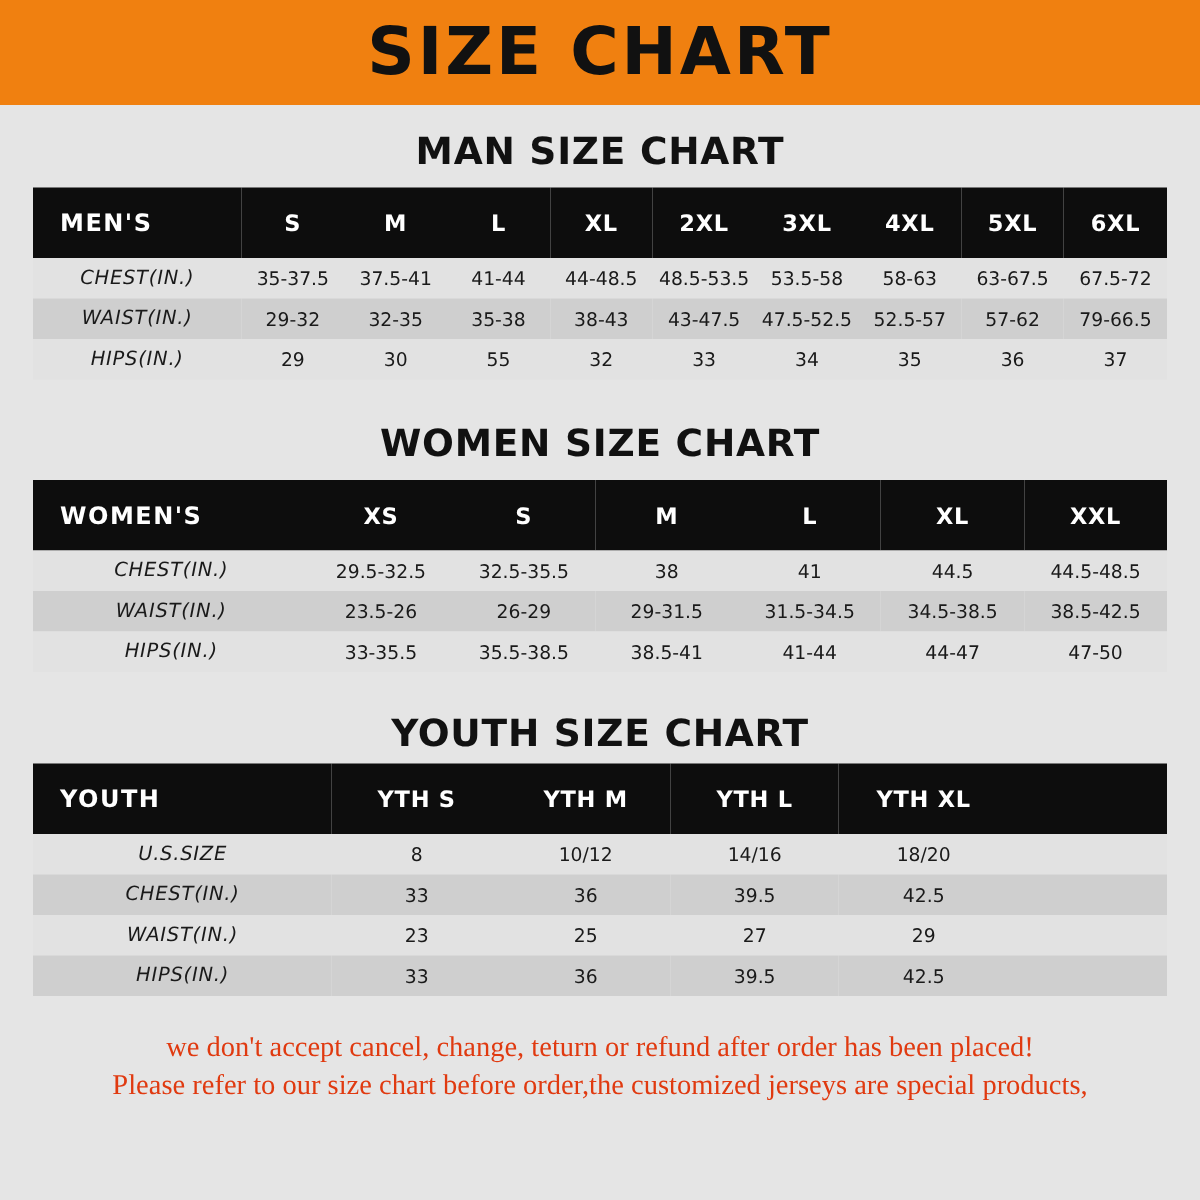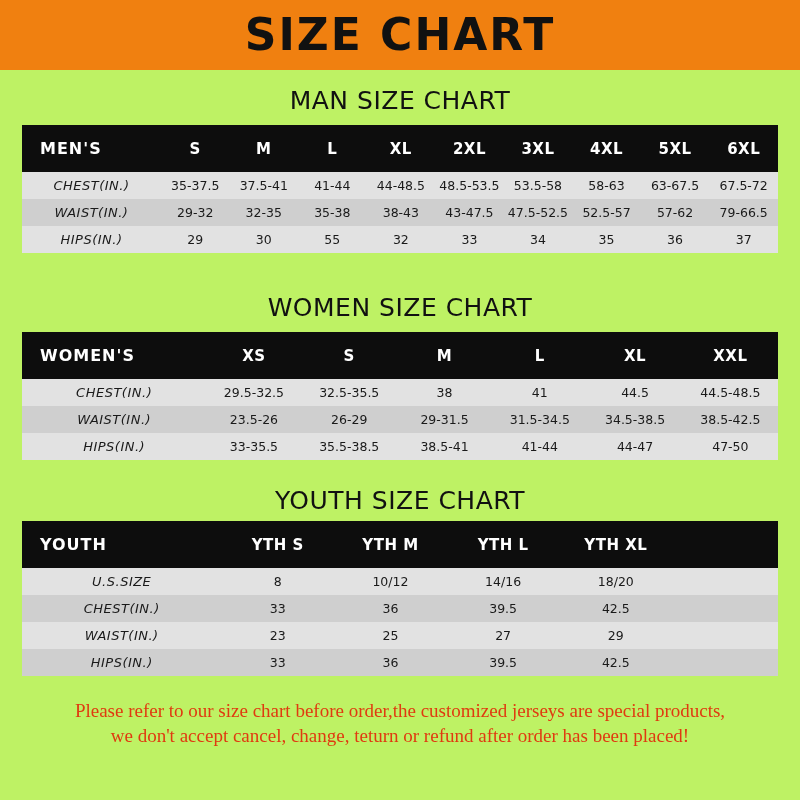--- a/index.html
+++ b/index.html
@@ -10,21 +10,21 @@
     width: 800px;
     height: 800px;
     background: #ffffff;
     font-family: "Liberation Sans", sans-serif;
     overflow: hidden;
   }
   .page {
     position: relative;
     width: 800px;
     height: 800px;
-    background: #bef264;
+    background: #e5e5e5;
     box-sizing: border-box;
   }
   
   .banner {
     position: relative;
     height: 70px;
     background: #f08010;
     display: flex;
     align-items: center;
     justify-content: center;
@@ -38,27 +38,27 @@
     line-height: 1;
     text-align: center;
   }
   .content {
     padding: 0 22px;
     box-sizing: border-box;
   }
   .section-title {
     text-align: center;
     font-family: "DejaVu Sans", sans-serif;
-    font-weight: normal;
+    font-weight: bold;
     font-size: 25px;
     color: #111111;
     letter-spacing: 0.5px;
   }
   .t1 { margin-top: 16px; margin-bottom: 10px; }
-  .t2 { margin-top: 40px; margin-bottom: 10px; }
+  .t2 { margin-top: 28px; margin-bottom: 10px; }
   .t3 { margin-top: 26px; margin-bottom: 6px; }
 
   table.size-table {
     border-collapse: collapse;
     width: 100%;
     table-layout: fixed;
   }
   table.size-table th,
   table.size-table td {
     text-align: center;
@@ -262,18 +262,18 @@
           <td>33</td>
           <td>36</td>
           <td>39.5</td>
           <td>42.5</td>
           <td></td>
         </tr>
       </tbody>
     </table>
 
     <div class="footer-note">
+      <div>we don't accept cancel, change, teturn or refund after order has been placed!</div>
       <div>Please refer to our size chart before order,the customized jerseys are special products,</div>
-      <div>we don't accept cancel, change, teturn or refund after order has been placed!</div>
     </div>
 
   </div>
 </div>
 
 </body></html>

